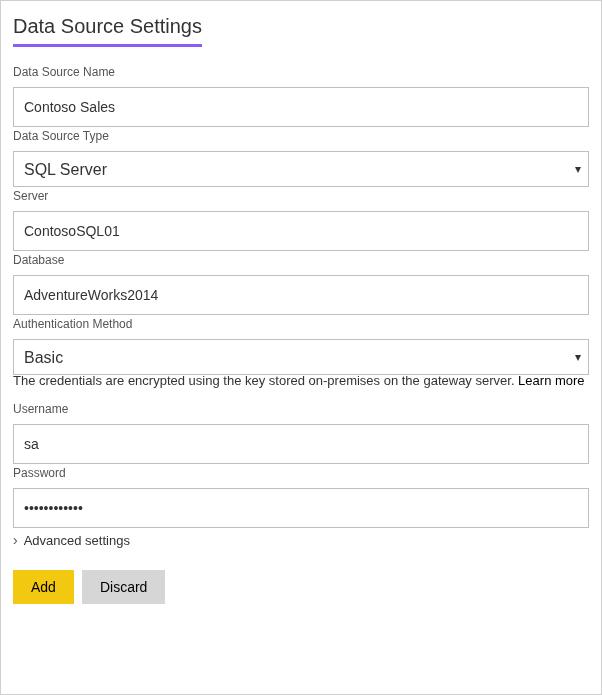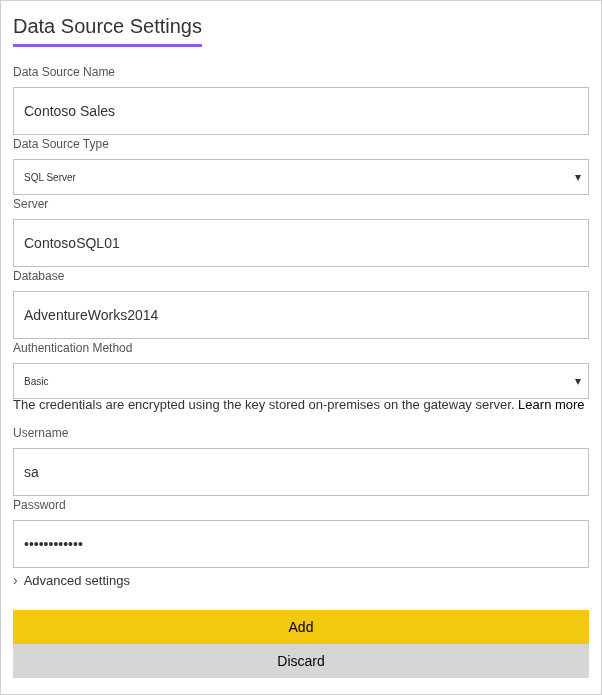--- a/index.html
+++ b/index.html
@@ -29,34 +29,34 @@
       margin-bottom: 2px;
     }
     .field-label {
       font-size: 12px;
       color: #555;
       margin-bottom: 8px;
       display: block;
     }
     .text-input {
       width: 100%;
-      height: 48px;
+      height: 40px;
       border: 1px solid #bfbfbf;
       padding: 0 10px;
       font-size: 14px;
       color: #333;
       font-family: inherit;
       background: #fff;
     }
     .select-input {
       width: 100%;
       height: 36px;
       border: 1px solid #bfbfbf;
       padding: 0 10px;
-      font-size: 10px;
+      font-size: 16px;
       color: #333;
       font-family: inherit;
       background: #fff;
       appearance: none;
       -webkit-appearance: none;
       -moz-appearance: none;
       position: relative;
     }
     .select-wrapper {
       position: relative;
@@ -93,21 +93,21 @@
       margin-bottom: 22px;
       user-select: none;
     }
     .chevron {
       margin-right: 6px;
       font-size: 14px;
       color: #555;
     }
     .button-row {
       display: flex;
-      flex-direction: column;
+      gap: 8px;
     }
     .btn {
       height: 34px;
       padding: 0 18px;
       border: none;
       font-size: 14px;
       font-family: inherit;
       cursor: pointer;
     }
     .btn-primary {

